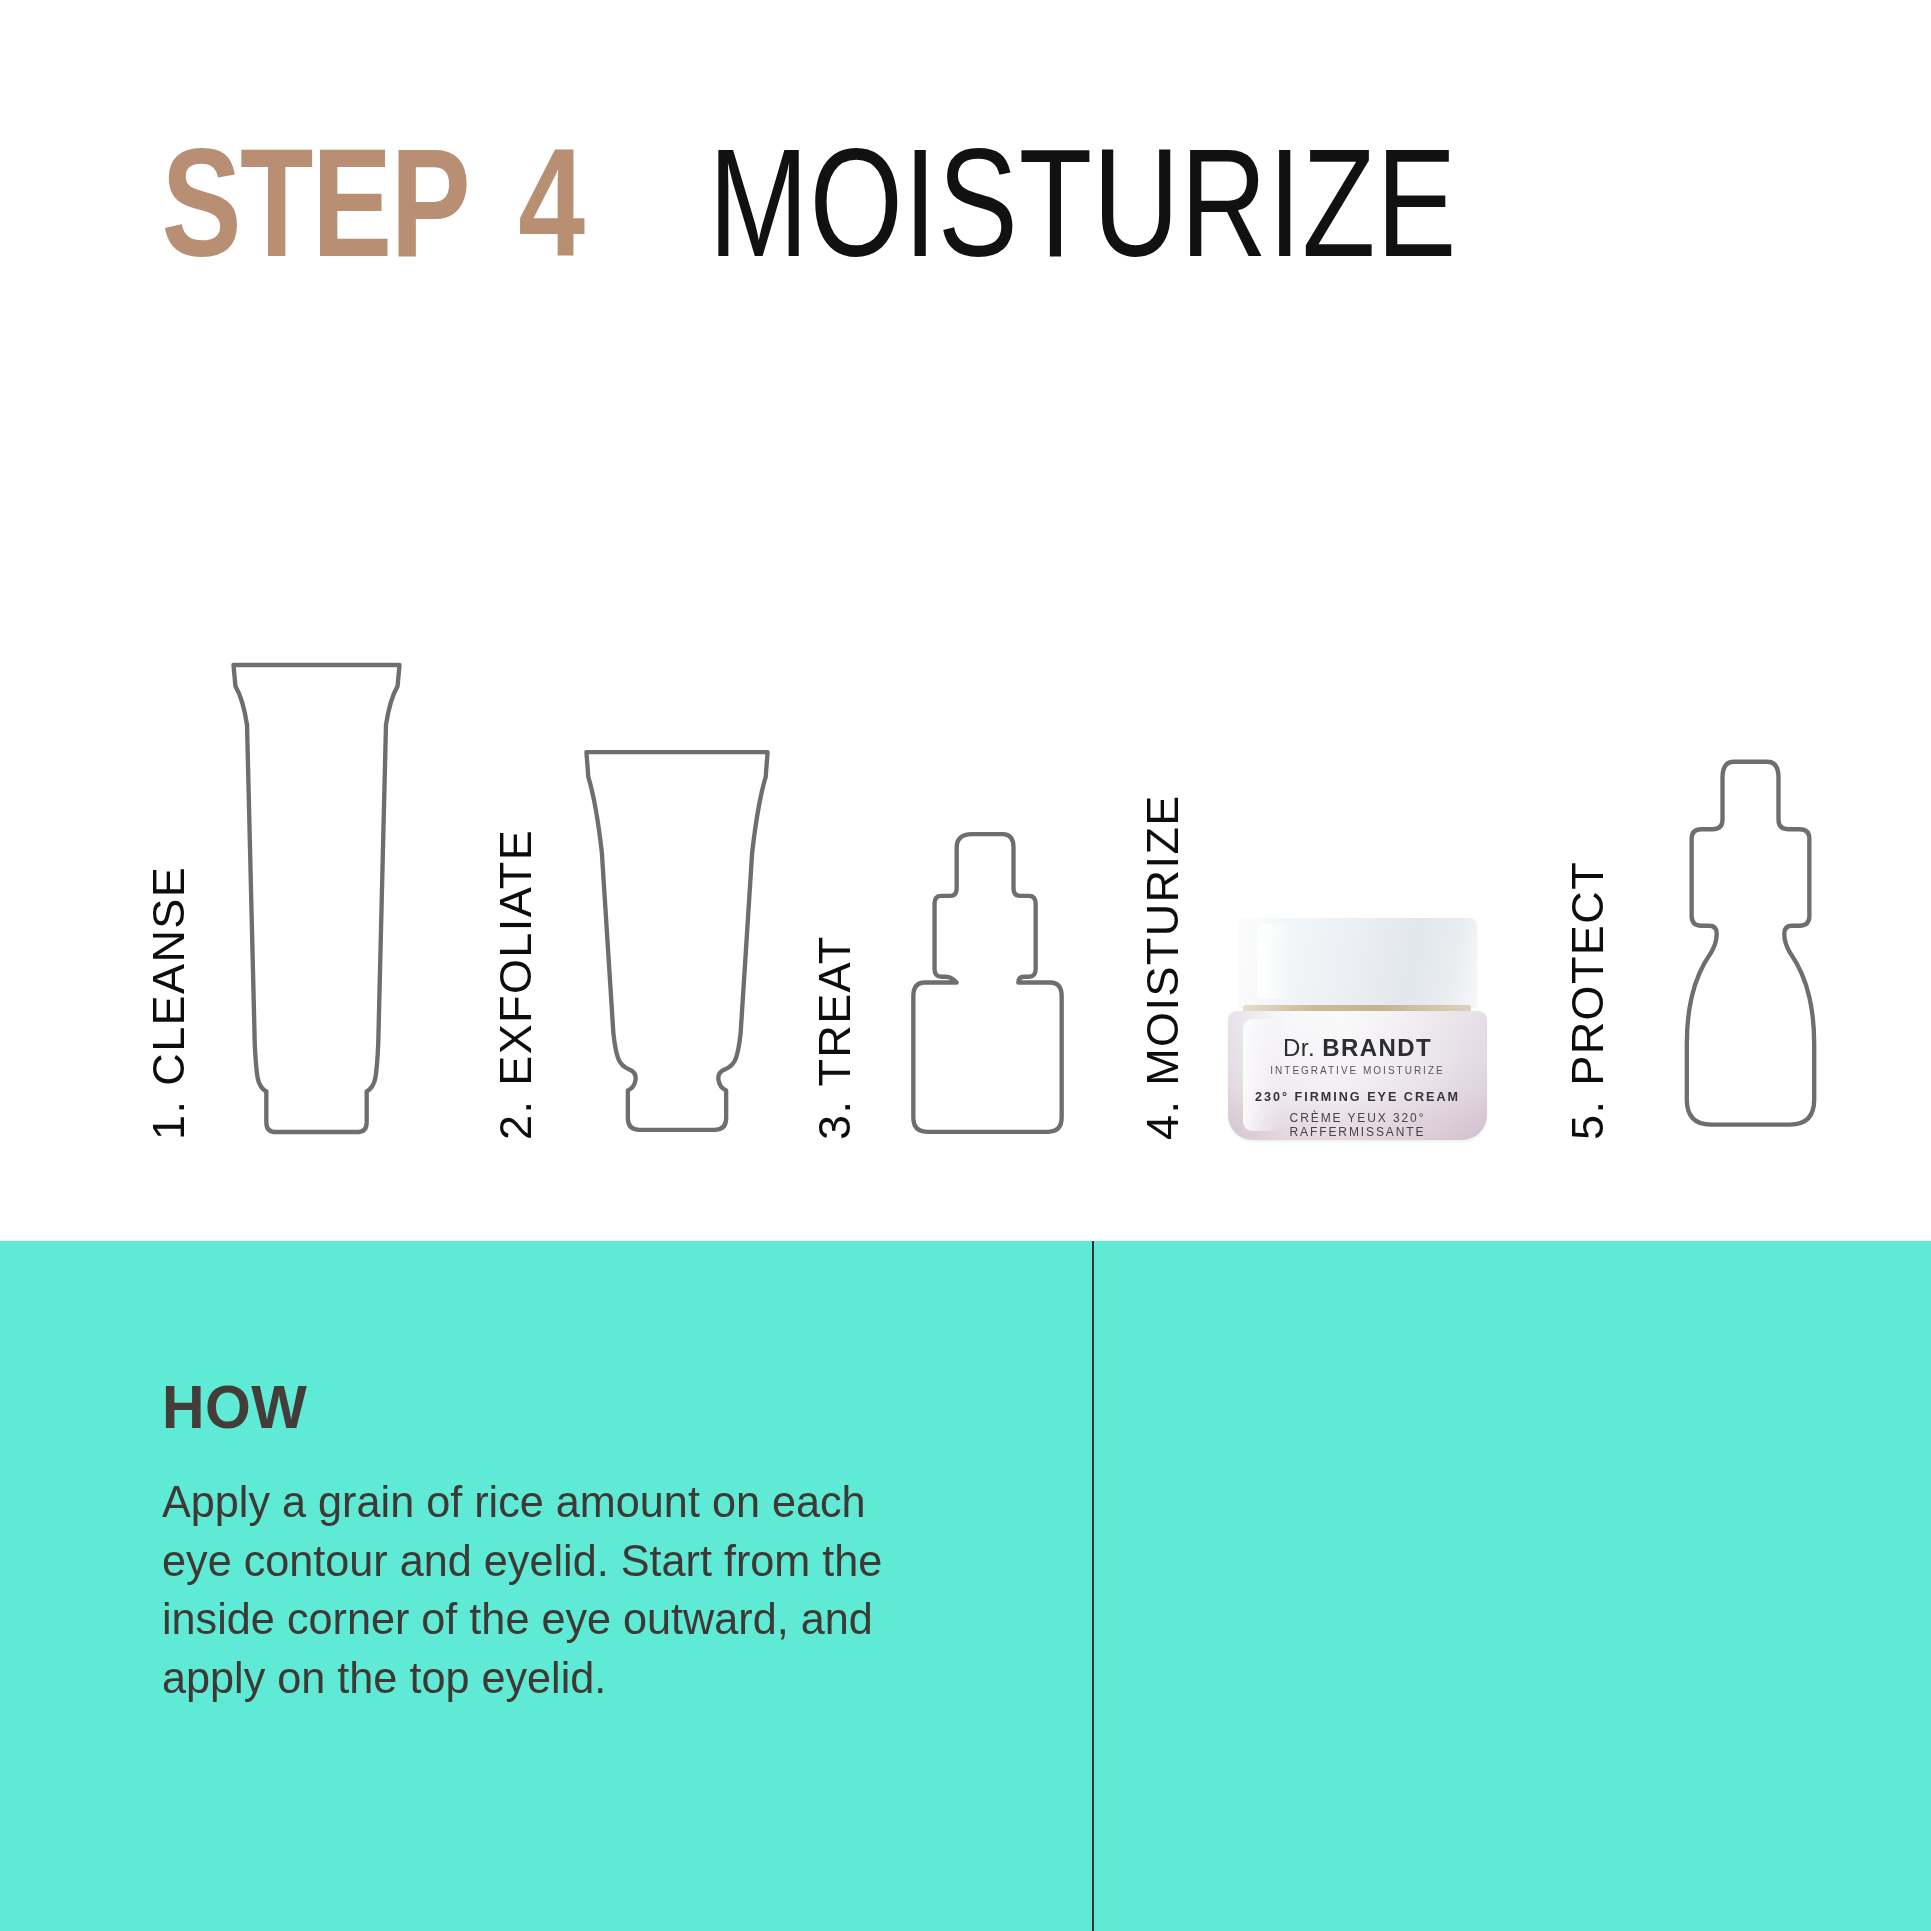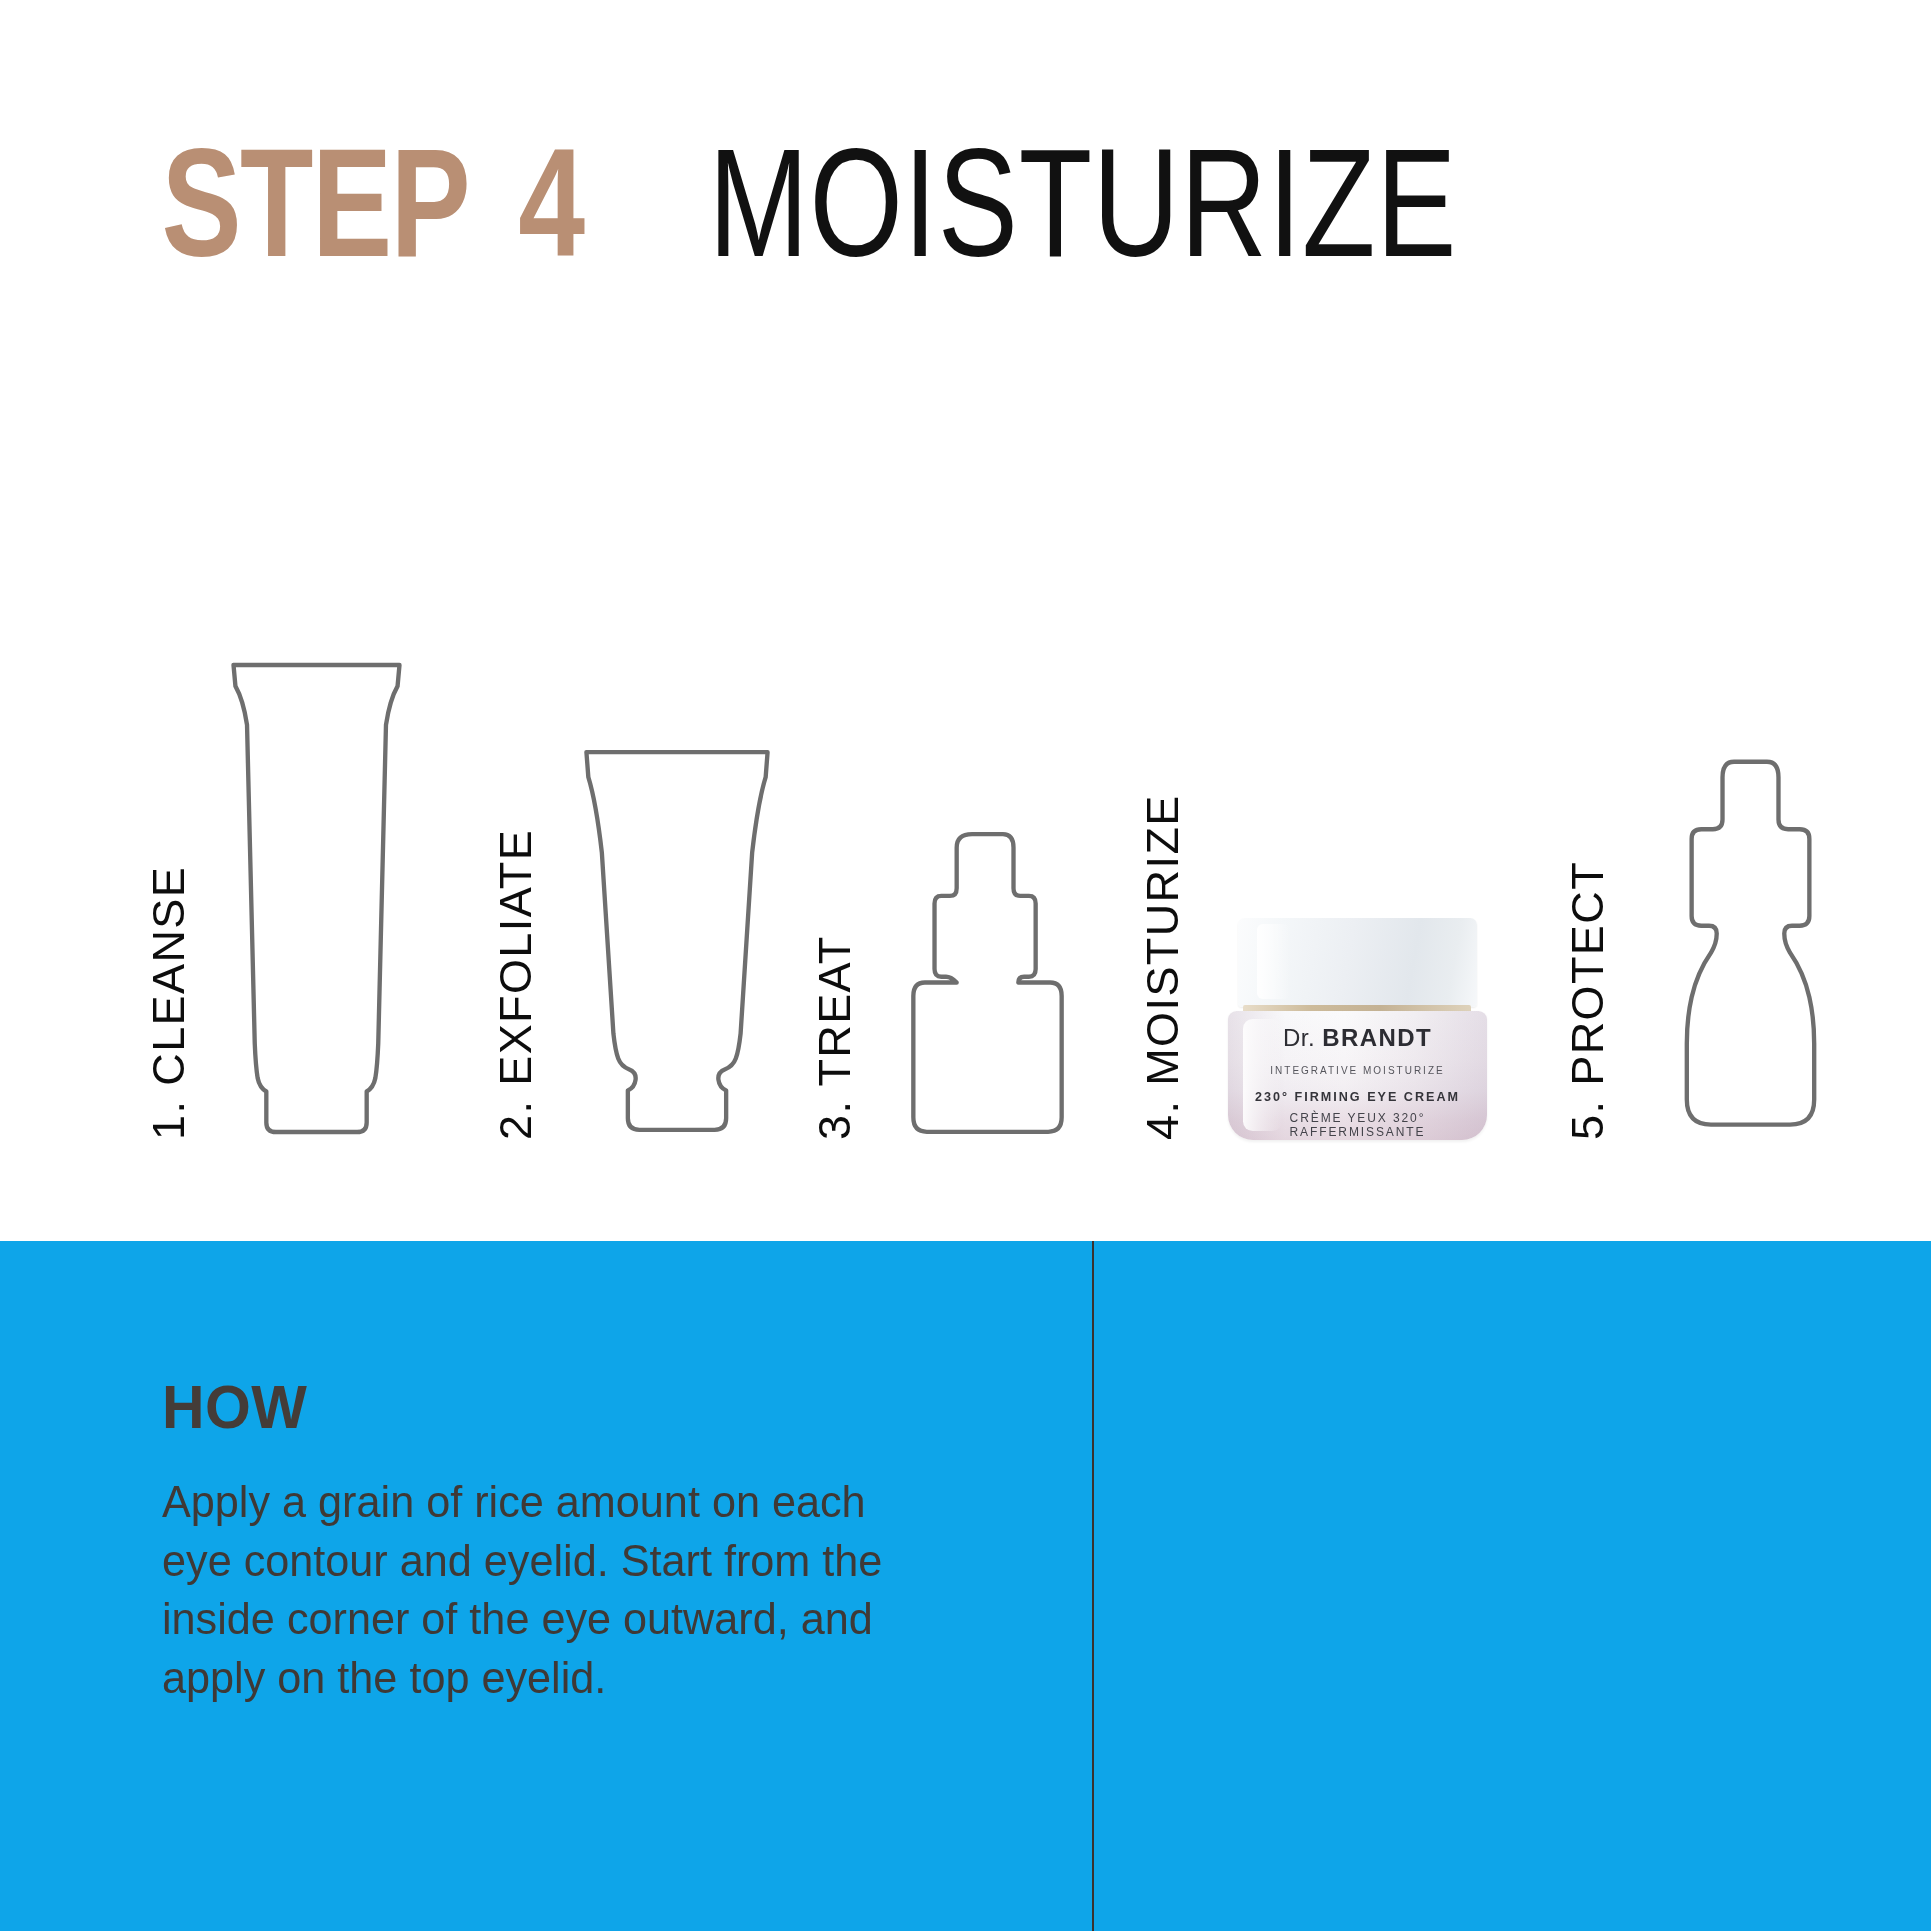--- a/index.html
+++ b/index.html
@@ -105,21 +105,21 @@
     background:linear-gradient(90deg,rgba(255,255,255,0.9),rgba(255,255,255,0));
     border-radius:9.7px;
   }
   .jar-text{
     position:absolute;
     left:0;right:0;
     text-align:center;
     color:#2d2d33;
   }
   .jar-brand{
-    top:13px;
+    top:23px;
     font-size:24px;
     letter-spacing:0.5px;
   }
   .jar-brand .dr{ font-weight:400; }
   .jar-brand .bn{ font-weight:bold; letter-spacing:1.4px; }
   .jar-sub{
     top:54px;
     font-size:10px;
     letter-spacing:2px;
     color:#55555c;
@@ -136,21 +136,21 @@
     font-size:12px;
     letter-spacing:1.9px;
     color:#43434a;
   }
 
   
   .panel{
     position:absolute;
     left:0; top:1241px;
     width:1931px; height:690px;
-    background:#0ea5e9;
+    background:#5eead4;
   }
   .divider{
     position:absolute;
     left:1092px; top:0;
     width:1.9px; height:690px;
     background:#3a3330;
   }
   .col{
     position:absolute;
     top:135px;

